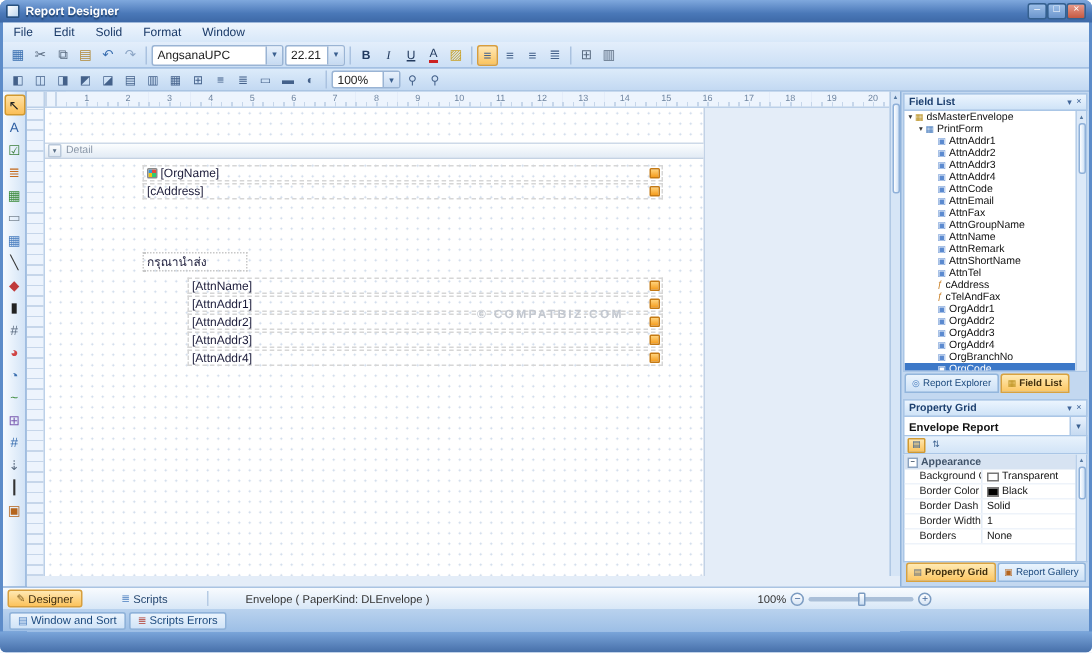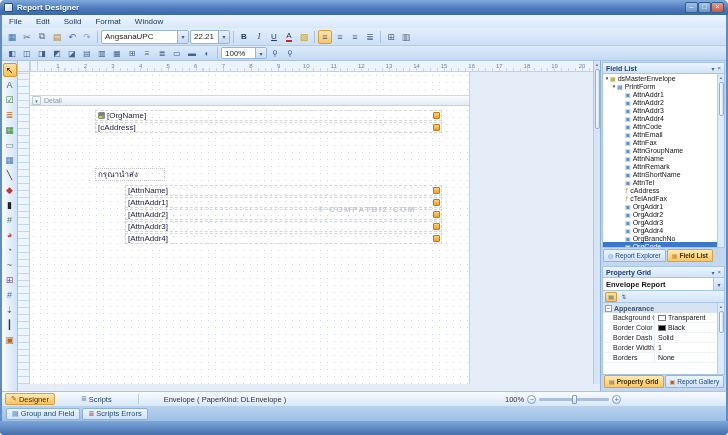--- a/index.html
+++ b/index.html
@@ -497,21 +497,21 @@
           <span class="zthumb"></span>
         </span>
       <span class="zbtn">+</span>
     </span>
   </div>
 
   <div class="bottombar">
 
   <span class="btab">
         <span class="picon" style="color: rgb(74, 126, 191);">▤</span>
-        <span>Group and Field</span>
+        <span>Window and Sort</span>
       </span>
       <span class="btab">
         <span class="picon" style="color: rgb(176, 58, 46);">≣</span>
         <span>Scripts Errors</span>
       </span>
     </div>
 
   <div class="framebottom"></div>
 </div>
 

